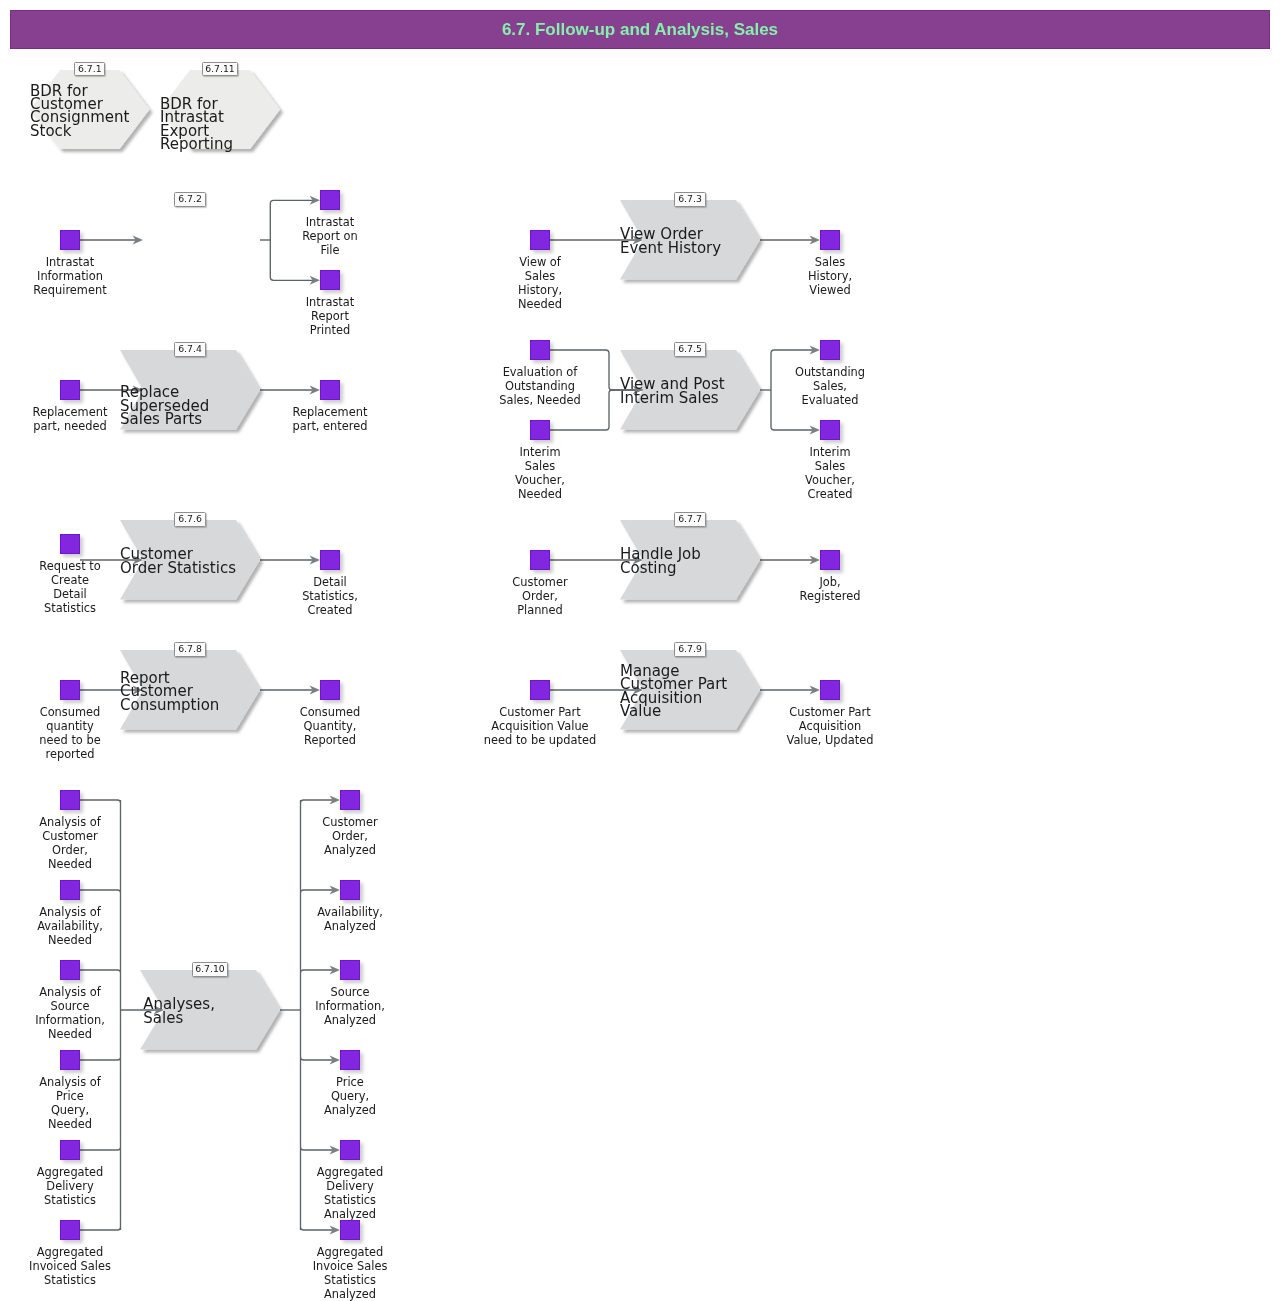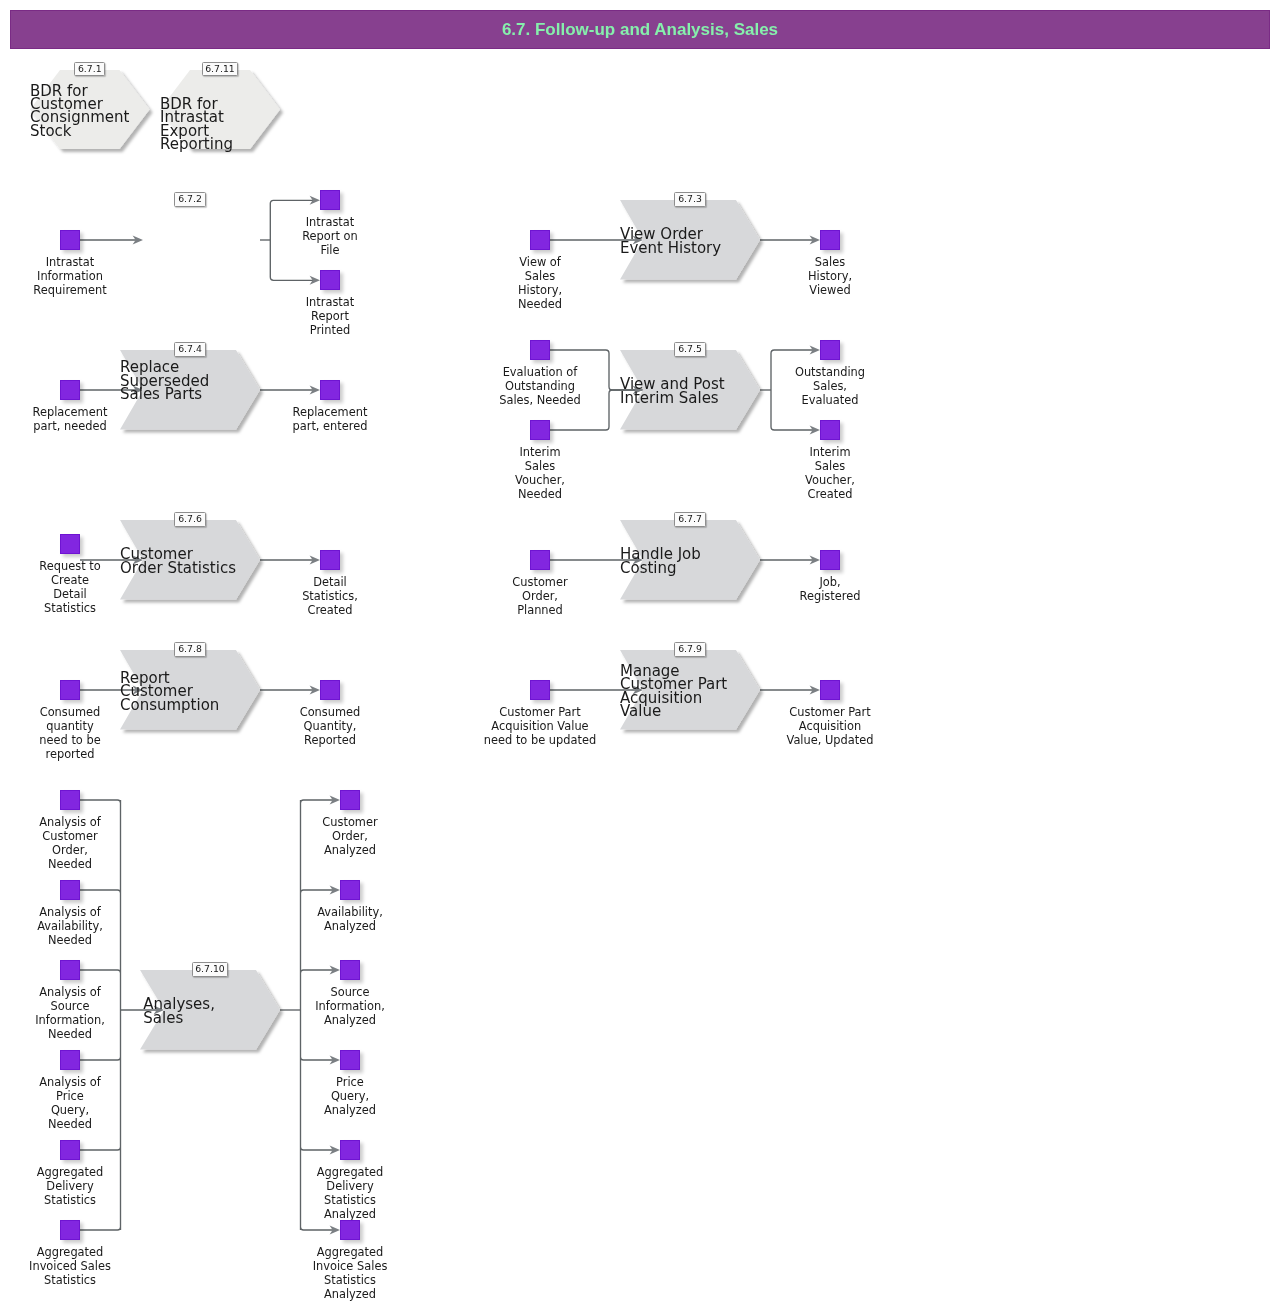--- a/index.html
+++ b/index.html
@@ -287,21 +287,21 @@
           <polygon points="0,0 116,0 140,39.7 116,79.4 0,79.4 23,39.7" fill="#D7D8DA" filter="url(#sh)"></polygon>
         </svg>
         <div class="proc-label" style="top:28.1px;left:0px">View Order
 Event History</div>
       </div>
 <div class="badge" style="left:674.47px;top:192.3px">6.7.3</div>
 <div class="node" style="left:120px;top:350.3px;width:140px;height:79.4px">
         <svg class="proc-shape" width="140" height="79.4" viewBox="0 0 140 79.4" style="overflow:visible">
           <polygon points="0,0 116,0 140,39.7 116,79.4 0,79.4 23,39.7" fill="#D7D8DA" filter="url(#sh)"></polygon>
         </svg>
-        <div class="proc-label" style="top:11px;left:0px">Replace
+        <div class="proc-label" style="top:36px;left:0px">Replace
 Superseded
 Sales Parts</div>
       </div>
 <div class="badge" style="left:174.47px;top:342.3px">6.7.4</div>
 <div class="node" style="left:620px;top:350.3px;width:140px;height:79.4px">
         <svg class="proc-shape" width="140" height="79.4" viewBox="0 0 140 79.4" style="overflow:visible">
           <polygon points="0,0 116,0 140,39.7 116,79.4 0,79.4 23,39.7" fill="#D7D8DA" filter="url(#sh)"></polygon>
         </svg>
         <div class="proc-label" style="top:28.1px;left:0px">View and Post
 Interim Sales</div>

